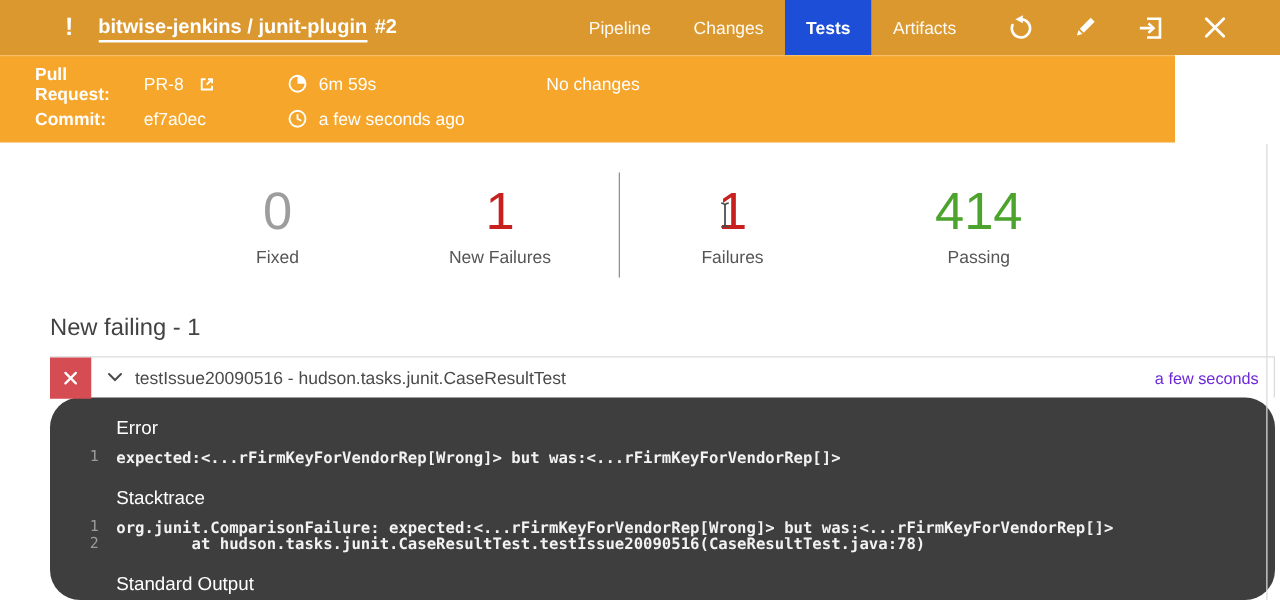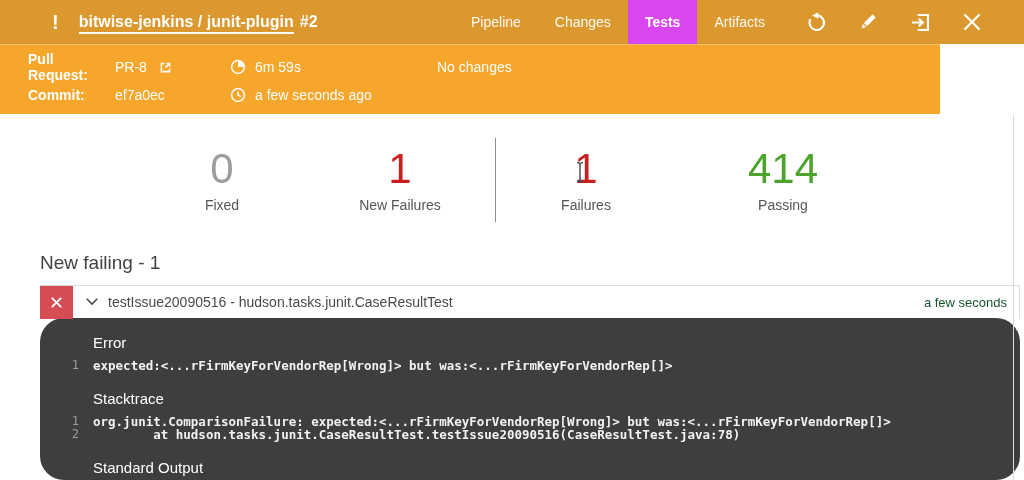--- a/index.html
+++ b/index.html
@@ -46,21 +46,21 @@
   
   .section-heading { position:absolute; left:40px; top:252px; font-size:19px;
                      font-weight:400; color:#424242; }
   .test-card { position:absolute; left:40px; top:285px; width:980px; }
   .test-row { display:flex; align-items:center; height:33px; background:#fff;
               border:1px solid #dcdcdc; border-bottom:none; cursor:pointer; }
   .result-box { width:33px; height:33px; margin:-1px 0 -1px -1px; background:#d54c53;
                 display:flex; align-items:center; justify-content:center; flex:none; }
   .chevron { margin:0 10px 0 13px; display:flex; }
   .test-name { font-size:14px; color:#4a4a4a; white-space:nowrap; }
-  .test-duration { margin-left:auto; padding-right:12px; font-size:13px; color:#14532d; }
+  .test-duration { margin-left:auto; padding-right:12px; font-size:13px; color:#6d28d9; }
 
   .console { background:#3e3e3e; height:162px; overflow:hidden; }
   .c-head { margin-left:53px; font-size:15px; color:#fff; }
   .c-head.first { margin-top:16px; }
   .c-head.mid { margin-top:17px; }
   .c-line { display:grid; grid-template-columns:53px auto; line-height:13.5px; }
   .c-line.gap { margin-top:8px; }
   .c-num { text-align:right; padding-right:14px; color:#9b9b9b;
            font-family:"DejaVu Sans Mono", monospace; font-size:12px; }
   .c-text { font-family:"DejaVu Sans Mono", monospace; font-size:12.5px; font-weight:bold;
@@ -74,21 +74,21 @@
 
 <div class="page">
 
   <header class="topbar" style="background-color: rgb(219, 152, 46);">
     <span class="excl">!</span>
     <h1 class="title"><span class="title-link">bitwise-jenkins / junit-plugin</span><span class="run-number">#2</span></h1>
 
     <nav class="tabs">
       <div class="tab">Pipeline</div>
       <div class="tab">Changes</div>
-      <div class="tab active" style="background-color: #d946ef;">Tests</div>
+      <div class="tab active" style="background-color: #1d4ed8;">Tests</div>
       <div class="tab">Artifacts</div>
     </nav>
 
     <div class="actions">
       <span class="action">
         <svg width="23" height="23" viewBox="0 0 24 24">
           <path d="M13 4.6 A 7.6 7.6 0 1 1 5.2 9.4" fill="none" stroke="#fff" stroke-width="2.2" stroke-linecap="round"></path>
           <path d="M13.8 1.2 L13.8 8 L7.6 4.6 Z" fill="#fff"></path>
         </svg>
       </span>

